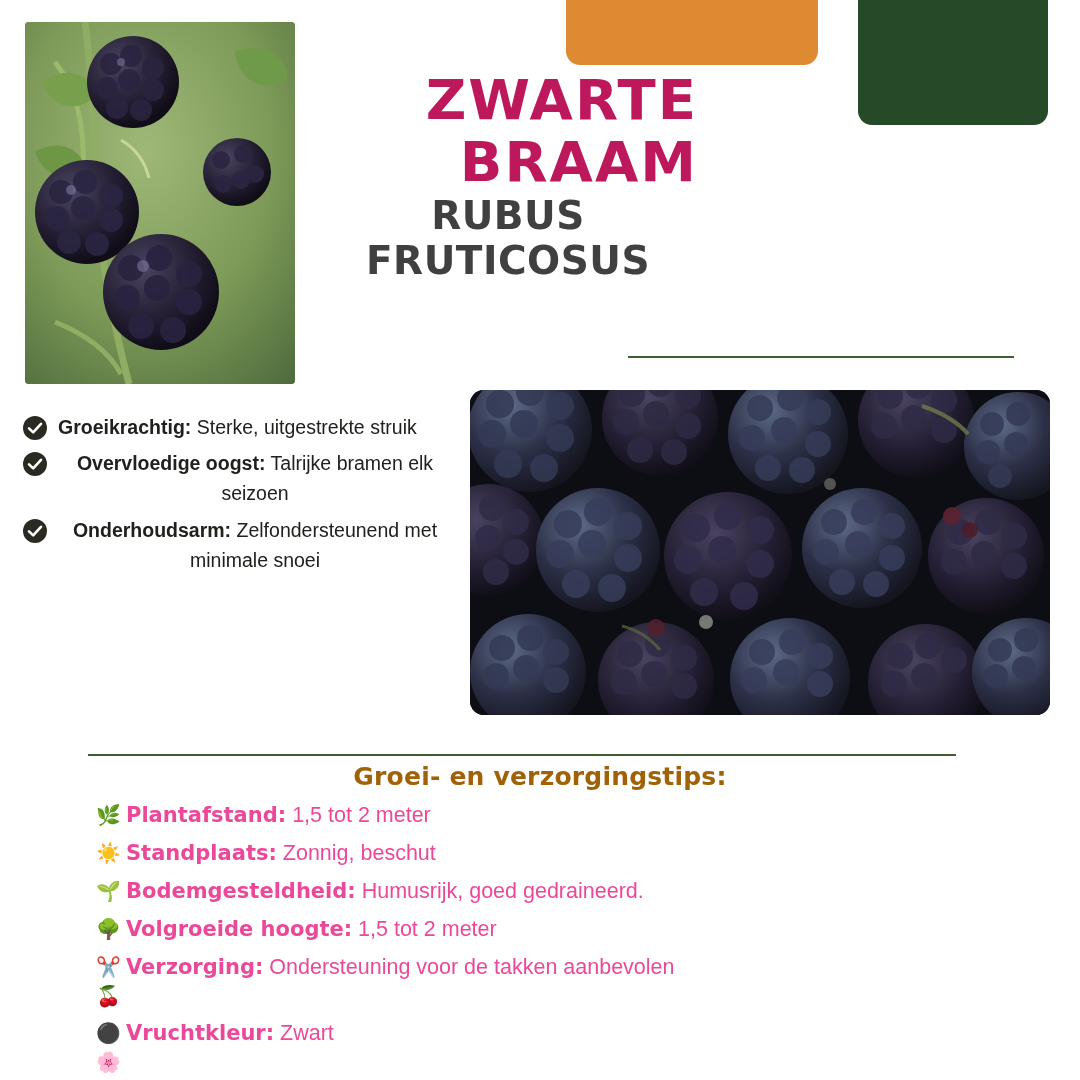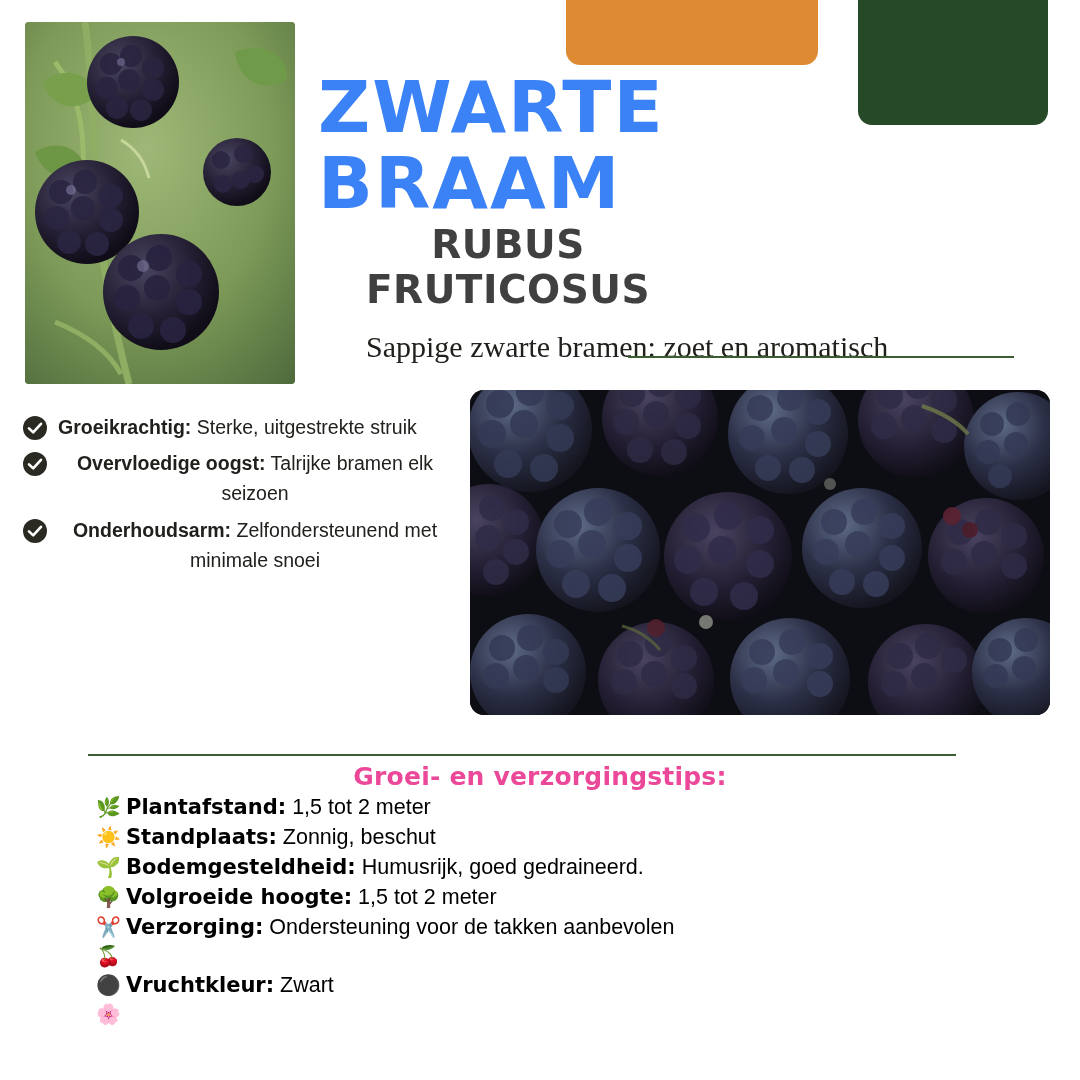--- a/index.html
+++ b/index.html
@@ -50,26 +50,26 @@
   
   .title-wrap {
     position: absolute;
     left: 318px;
     top: 74px;
     width: 720px;
   }
   .main-title {
     font-family: "DejaVu Sans", sans-serif;
     font-weight: bold;
-    font-size: 72px;
+    font-size: 56px;
     line-height: 0.92;
     letter-spacing: 2px;
-    color: #3b82f6;
+    color: #be185d;
     margin: 0;
-    text-align: left;
+    text-align: right;
     width: 380px;
   }
   .main-title .line2 {
     display: block;
     margin-top: 10px;
   }
   .latin-name {
     font-family: "DejaVu Sans", sans-serif;
     font-weight: bold;
     font-size: 39px;
@@ -147,21 +147,21 @@
   }
   .tips-title {
     position: absolute;
     left: 0;
     top: 762px;
     width: 1080px;
     text-align: center;
     font-family: "DejaVu Sans", sans-serif;
     font-weight: bold;
     font-size: 25px;
-    color: #ec4899;
+    color: #a16207;
     letter-spacing: 0.2px;
   }
   .tips-list {
     position: absolute;
     left: 96px;
     top: 796px;
     width: 940px;
   }
   .tip-row {
     display: flex;
@@ -169,22 +169,23 @@
     margin-bottom: 7.5px;
   }
   .tip-emoji {
     flex: 0 0 auto;
     width: 30px;
     font-size: 20px;
     line-height: 1;
   }
   .tip-text {
     font-size: 21.5px;
-    color: #000000;
+    color: #ec4899;
     line-height: 1.05;
+    margin-top: 8px;
   }
   .tip-text b {
     font-family: "DejaVu Sans", sans-serif;
     font-weight: bold;
     font-size: 21px;
   }
 </style>
 </head>
 <body>
 
@@ -277,21 +278,20 @@
     <path d="M30 300 C60 312 84 330 96 352" stroke="#8fae63" stroke-width="5" fill="none"></path>
   </svg>
 </div>
 
 <div class="title-wrap">
   <h1 class="main-title">
     <span>ZWARTE</span>
     <span class="line2">BRAAM</span>
   </h1>
   <div class="latin-name">RUBUS FRUTICOSUS</div>
-  <div class="tagline">Sappige zwarte bramen: zoet en aromatisch</div>
 </div>
 <div class="tagline-rule" style="left:628px; top:356px; width:386px;"></div>
 
 <div class="features">
 
   <div class="feature-row">
     <span class="check-icon">
       <svg width="26" height="26" viewBox="0 0 26 26" aria-hidden="true">
         <circle cx="13" cy="13" r="12" fill="#2b2a22"></circle>
         <path d="M7 13.4 L11.2 17.4 L19 8.8" stroke="#ffffff" stroke-width="2.6" fill="none" stroke-linecap="round" stroke-linejoin="round"></path>

